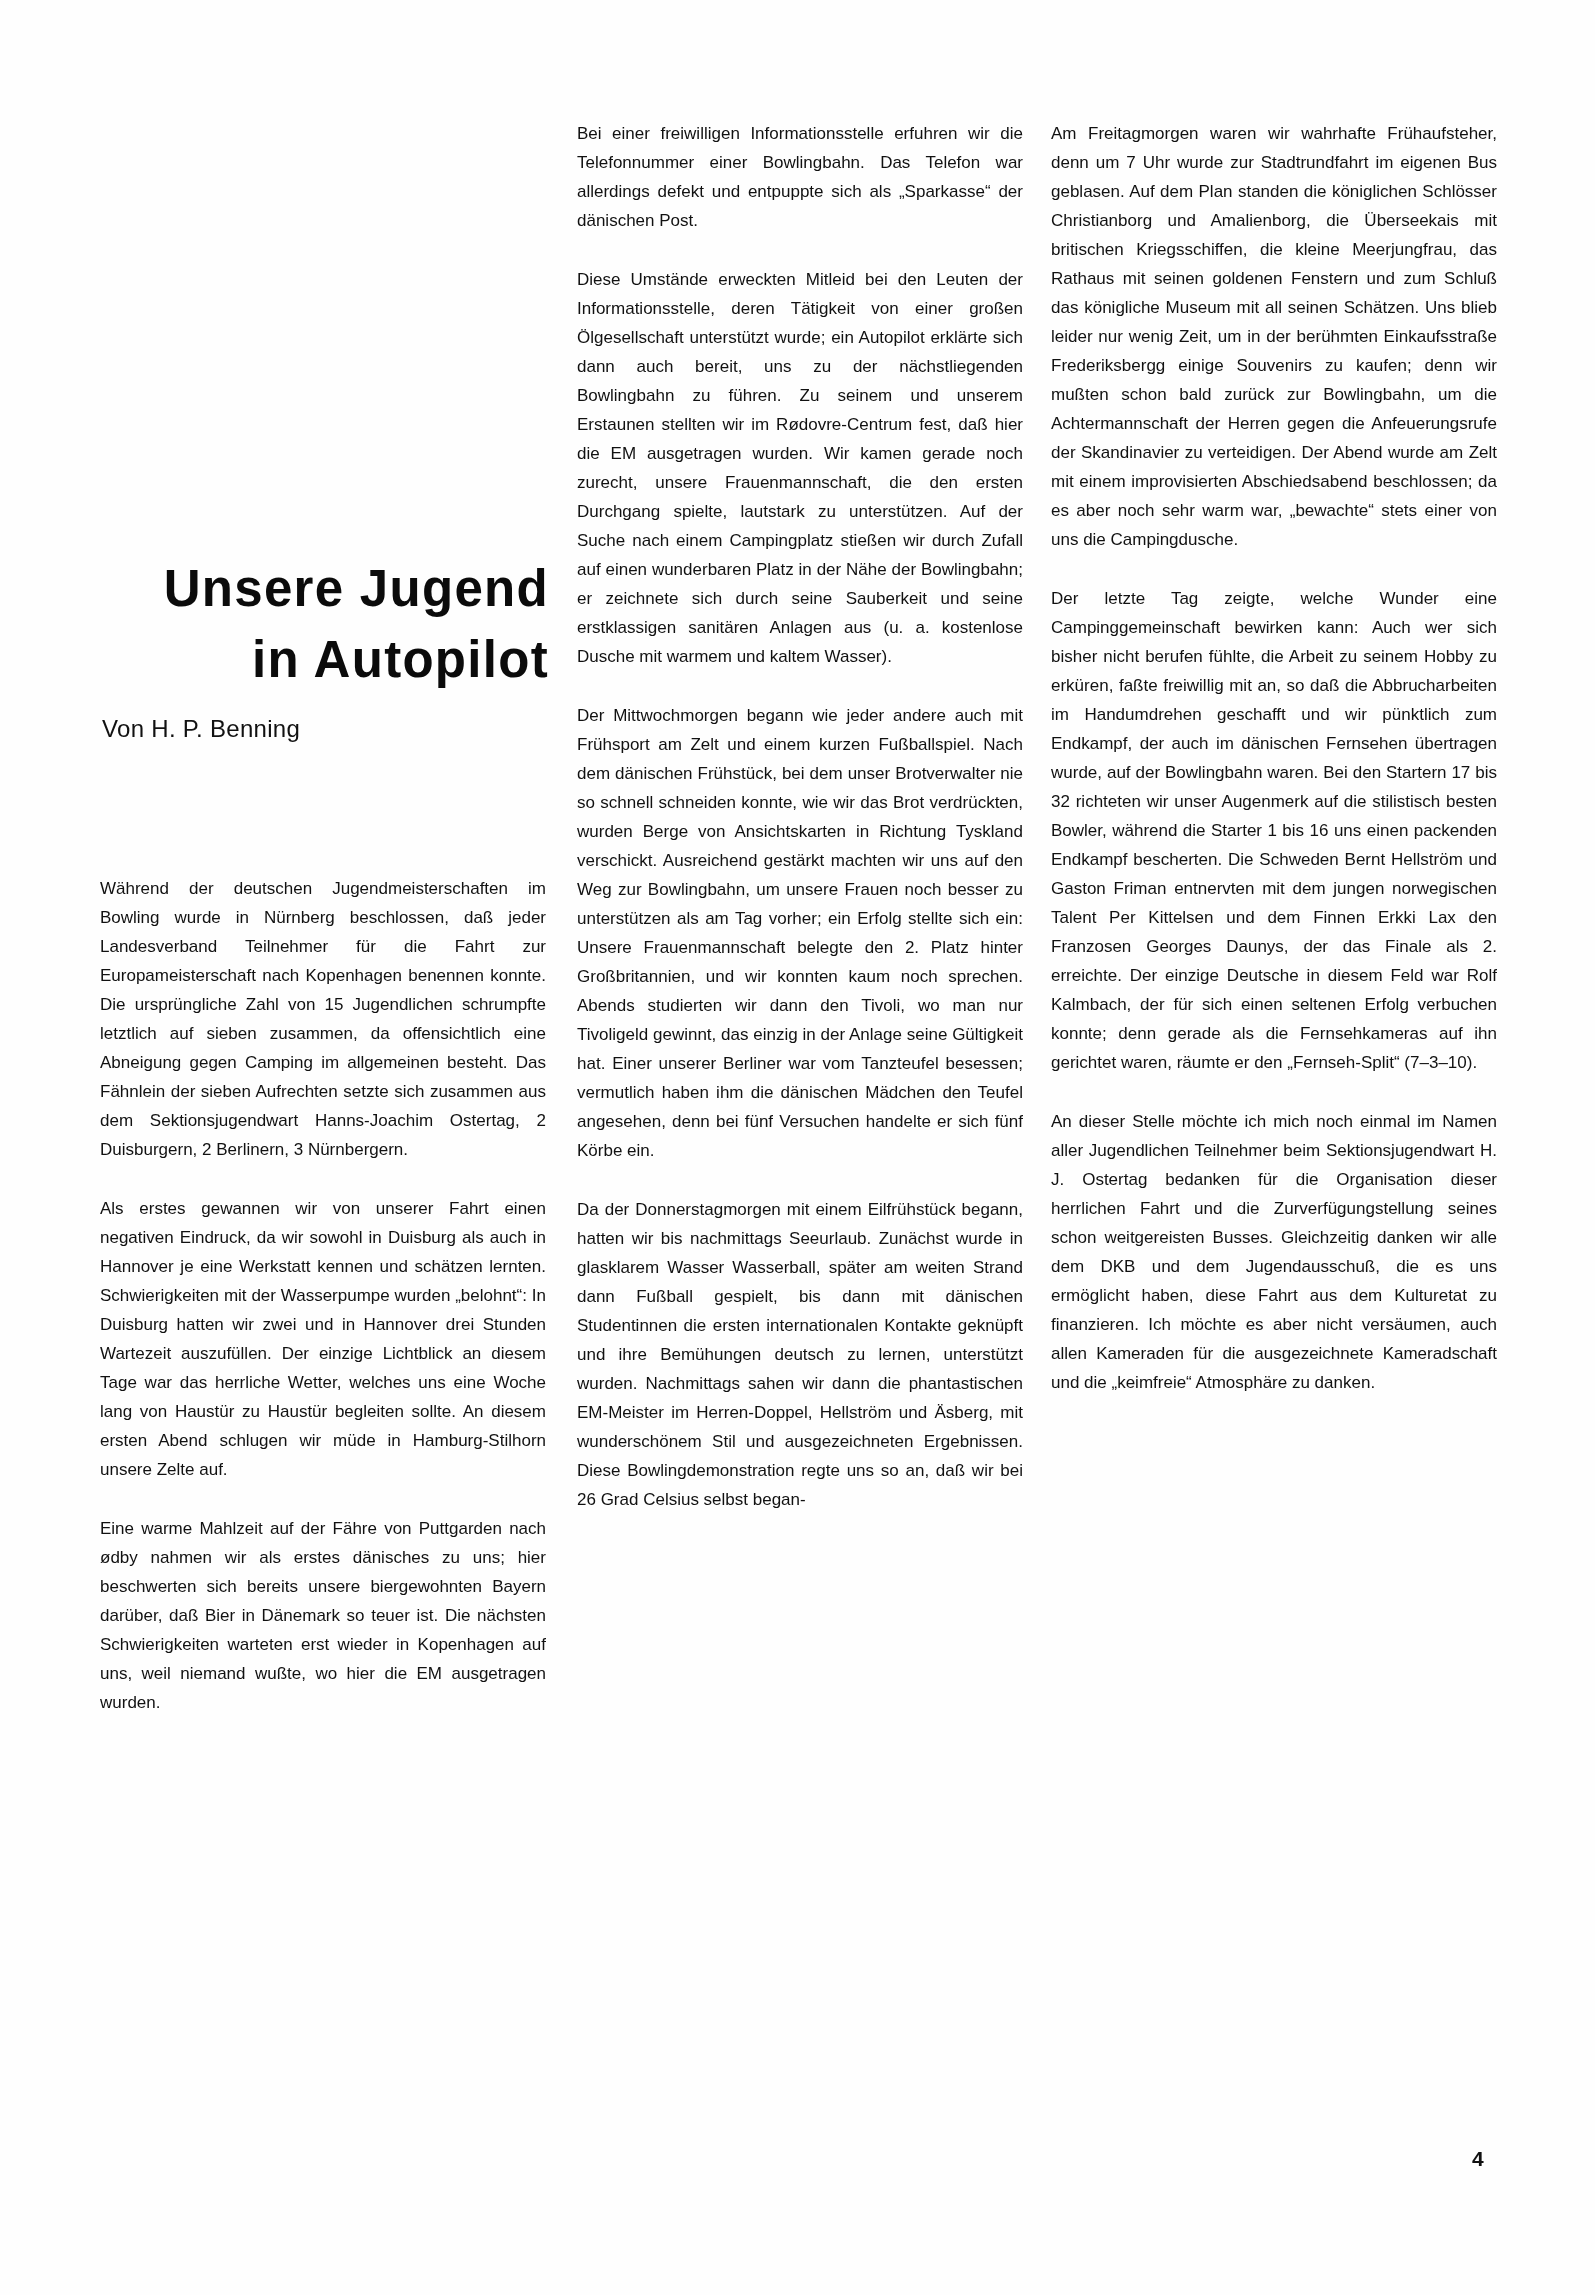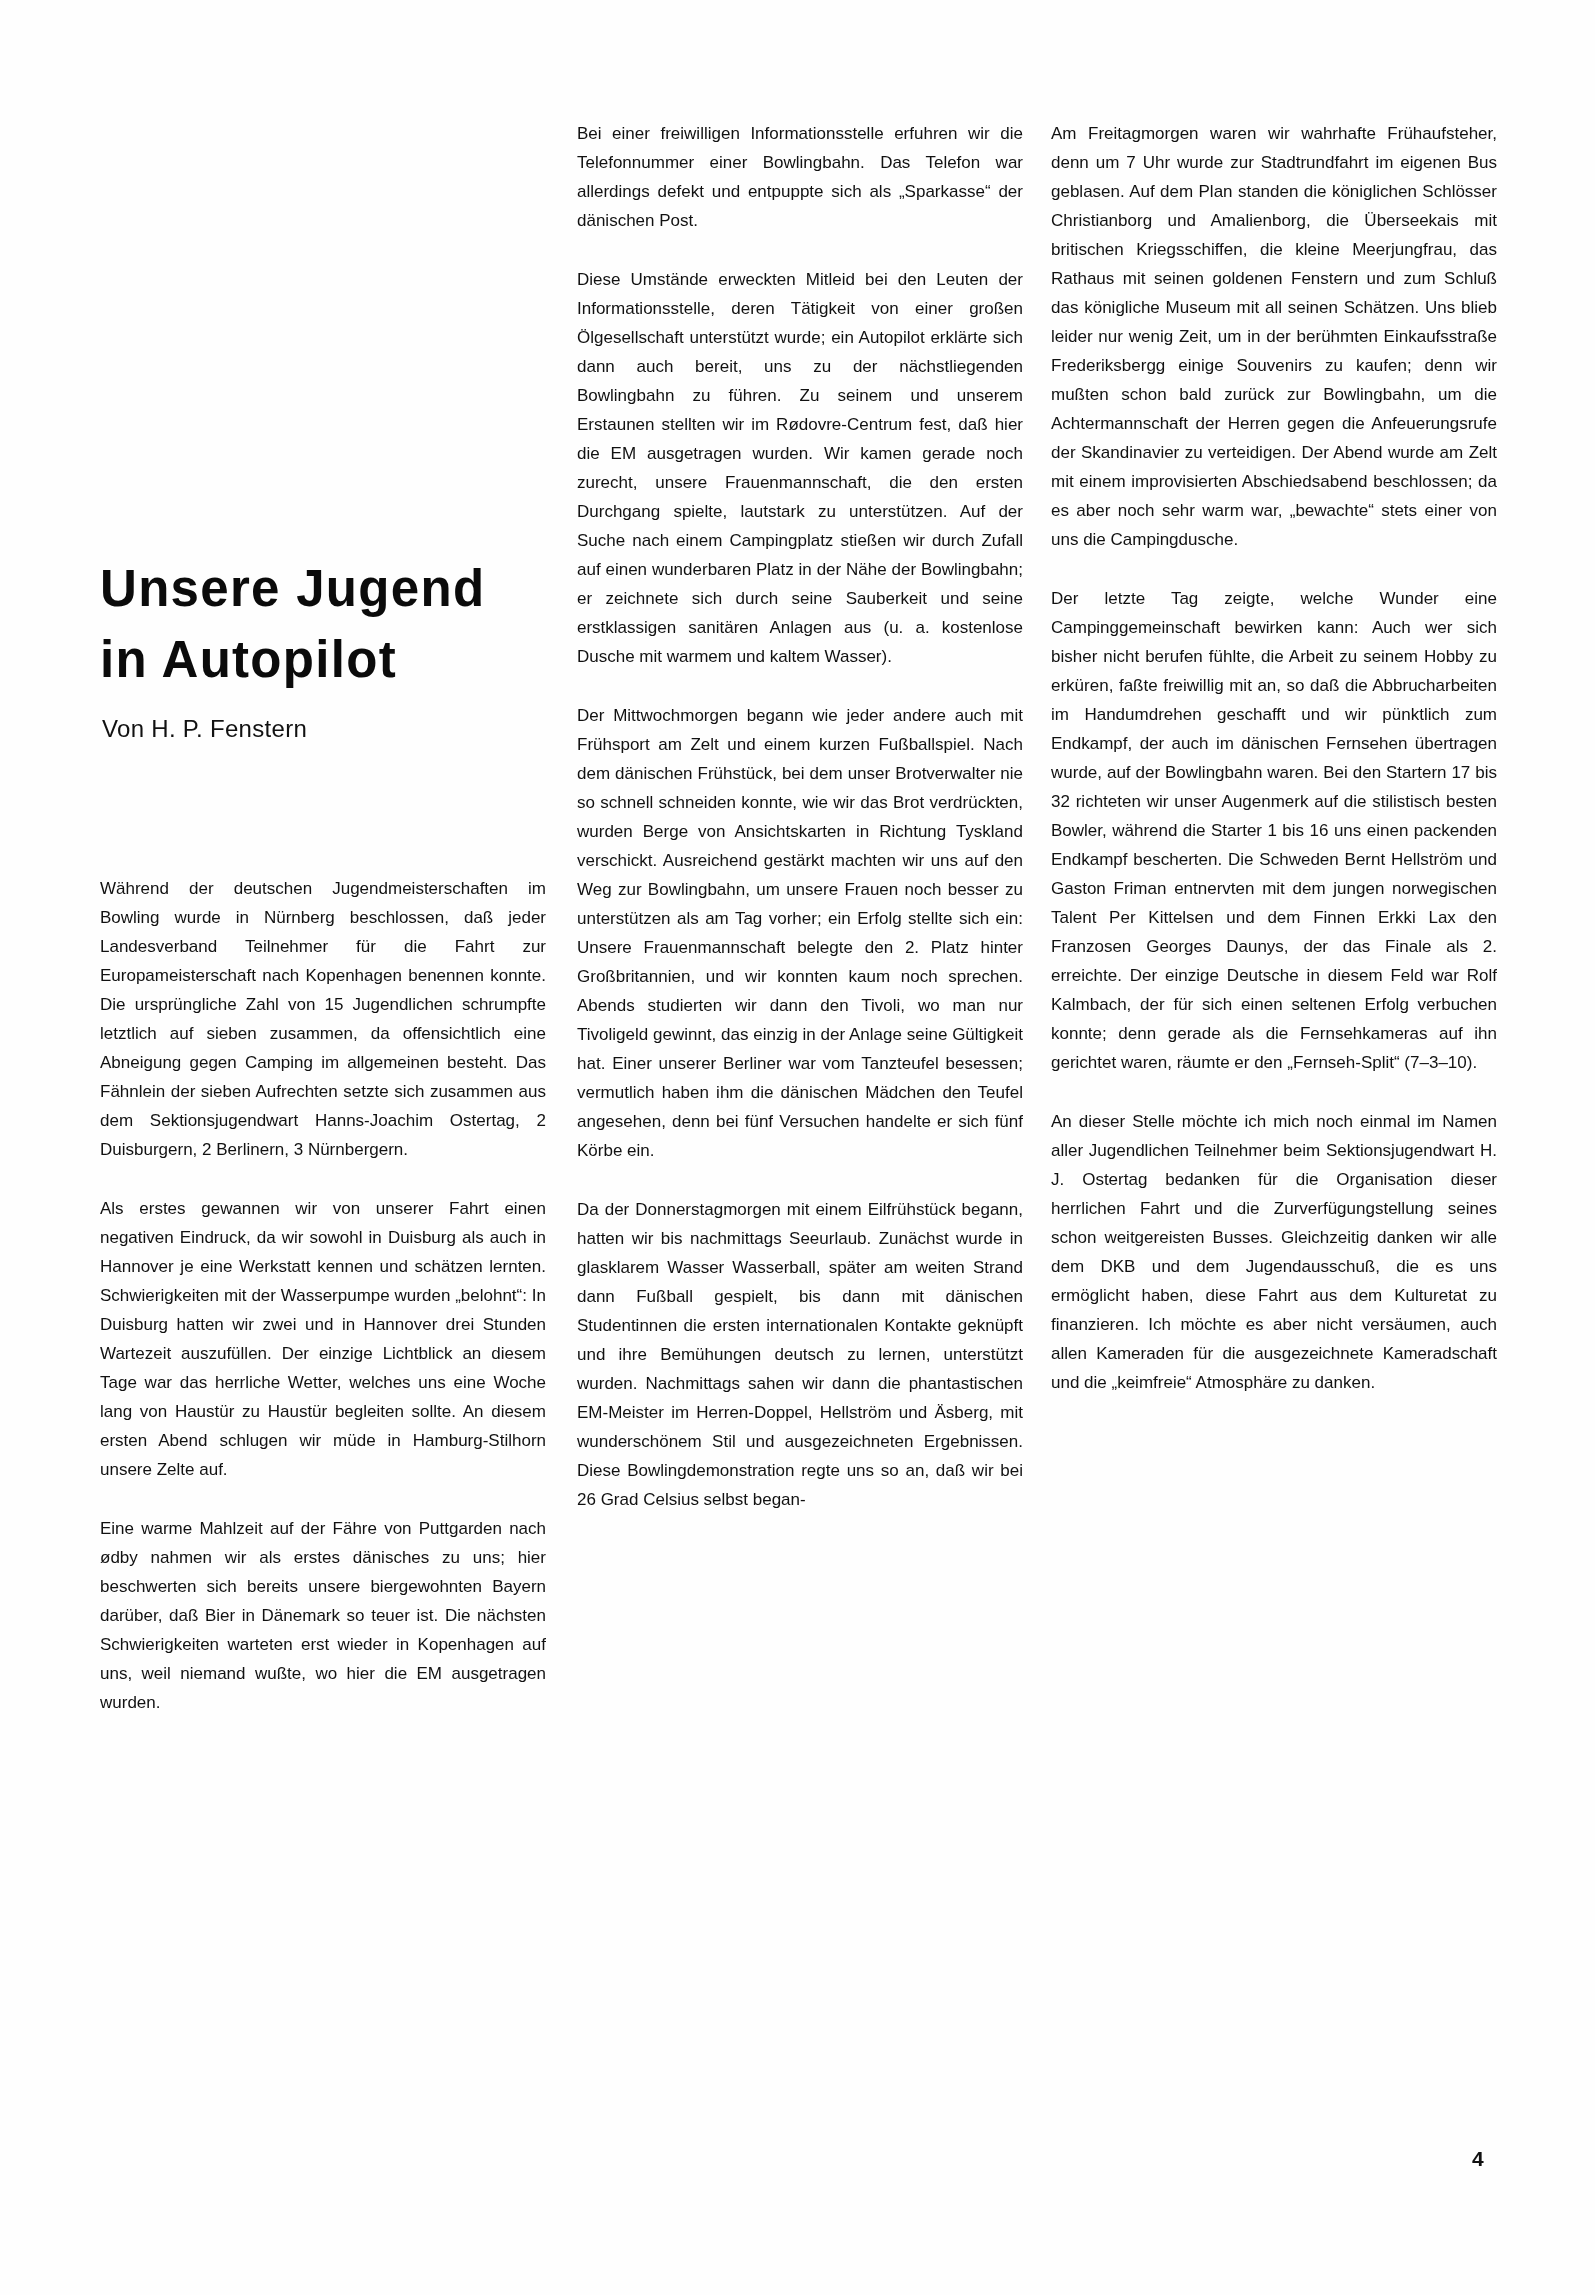--- a/index.html
+++ b/index.html
@@ -26,20 +26,21 @@
       left: 100px;
       top: 553px;
       width: 449px;
       margin: 0;
       font-family: "Liberation Sans", "DejaVu Sans", sans-serif;
       font-weight: 700;
       font-size: 51px;
       line-height: 71px;
       letter-spacing: 1.3px;
       color: #0b0b0b;
+      text-align: right;
     }
     .headline span { display: block; white-space: nowrap; }
     .byline {
       position: absolute;
       left: 102px;
       top: 714px;
       margin: 0;
       font-size: 24px;
       line-height: 29px;
       font-family: "Liberation Sans", "DejaVu Sans", sans-serif;
@@ -73,21 +74,21 @@
 </head>
 <body>
 
 <div class="page">
 
   <h1 class="headline">
     <span>Unsere Jugend</span>
     <span>in Autopilot</span>
   </h1>
 
-  <p class="byline">Von H. P. Fenstern</p>
+  <p class="byline">Von H. P. Benning</p>
 
   <div class="col col-1">
     <p>Während der deutschen Jugendmeisterschaften im Bowling wurde in Nürnberg beschlossen, daß jeder Landesverband Teilnehmer für die Fahrt zur Europameisterschaft nach Kopenhagen benennen konnte. Die ursprüngliche Zahl von 15 Jugendlichen schrumpfte letztlich auf sieben zusammen, da offensichtlich eine Abneigung gegen Camping im allgemeinen besteht. Das Fähnlein der sieben Aufrechten setzte sich zusammen aus dem Sektionsjugendwart Hanns-Joachim Ostertag, 2 Duisburgern, 2 Berlinern, 3 Nürnbergern.</p>
     <p>Als erstes gewannen wir von unserer Fahrt einen negativen Eindruck, da wir sowohl in Duisburg als auch in Hannover je eine Werkstatt kennen und schätzen lernten. Schwierigkeiten mit der Wasserpumpe wurden „belohnt“: In Duisburg hatten wir zwei und in Hannover drei Stunden Wartezeit auszufüllen. Der einzige Lichtblick an diesem Tage war das herrliche Wetter, welches uns eine Woche lang von Haustür zu Haustür begleiten sollte. An diesem ersten Abend schlugen wir müde in Hamburg-Stilhorn unsere Zelte auf.</p>
     <p>Eine warme Mahlzeit auf der Fähre von Puttgarden nach ødby nahmen wir als erstes dänisches zu uns; hier beschwerten sich bereits unsere biergewohnten Bayern darüber, daß Bier in Dänemark so teuer ist. Die nächsten Schwierigkeiten warteten erst wieder in Kopenhagen auf uns, weil niemand wußte, wo hier die EM ausgetragen wurden.</p>
   </div>
 
   <div class="col col-2">
     <p>Bei einer freiwilligen Informationsstelle erfuhren wir die Telefonnummer einer Bowlingbahn. Das Telefon war allerdings defekt und entpuppte sich als „Sparkasse“ der dänischen Post.</p>
     <p>Diese Umstände erweckten Mitleid bei den Leuten der Informationsstelle, deren Tätigkeit von einer großen Ölgesellschaft unterstützt wurde; ein Autopilot erklärte sich dann auch bereit, uns zu der nächstliegenden Bowlingbahn zu führen. Zu seinem und unserem Erstaunen stellten wir im Rødovre-Centrum fest, daß hier die EM ausgetragen wurden. Wir kamen gerade noch zurecht, unsere Frauenmannschaft, die den ersten Durchgang spielte, lautstark zu unterstützen. Auf der Suche nach einem Campingplatz stießen wir durch Zufall auf einen wunderbaren Platz in der Nähe der Bowlingbahn; er zeichnete sich durch seine Sauberkeit und seine erstklassigen sanitären Anlagen aus (u. a. kostenlose Dusche mit warmem und kaltem Wasser).</p>

